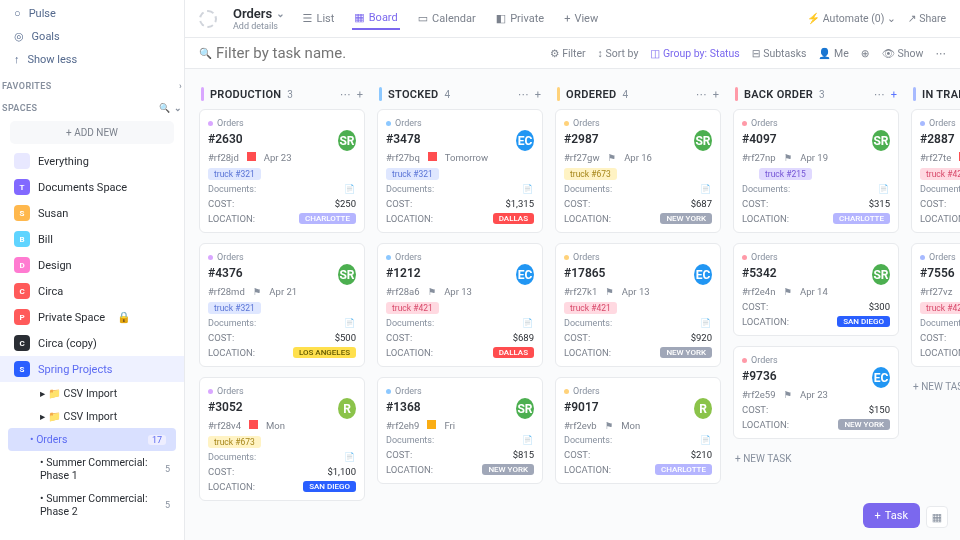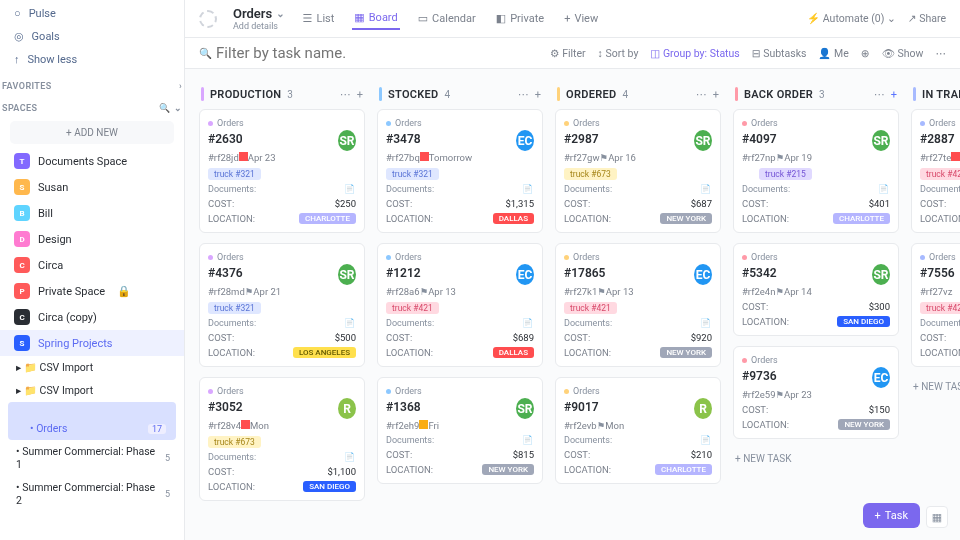--- a/index.html
+++ b/index.html
@@ -13,22 +13,22 @@
 .sb-header-icons{margin-left:auto;display:flex;gap:8px;align-items:center;color:#87909e}
 .notif{position:relative}
 .notif-badge{position:absolute;top:-4px;right:-4px;background:#ff4d6d;color:#fff;border-radius:6px;font-size:7px;padding:0 3px;font-weight:bold}
 .sb-items{padding:2px 0}
 .sb-item{display:flex;align-items:center;padding:5px 14px;gap:8px;color:#54698d;cursor:pointer;font-size:11px}
 .sb-section{padding:8px 2px 4px;color:#87909e;font-size:9px;font-weight:600;letter-spacing:0.4px;display:flex;align-items:center;justify-content:space-between}
 .add-new{margin:4px 10px;padding:6px;background:#f7f8fa;border-radius:5px;text-align:center;color:#7c828d;font-size:10px;cursor:pointer}
 .space-row{display:flex;align-items:center;padding:5px 14px;gap:8px;cursor:pointer;font-size:11px}
 .space-sq{width:16px;height:16px;border-radius:4px;display:flex;align-items:center;justify-content:center;color:#fff;font-size:8px;font-weight:bold;flex-shrink:0}
 .space-row.active{background:#eef1ff;color:#5c6bf2;border-radius:0}
-.nested{padding-left:16px;font-size:10.5px}
-.nested.hl{background:#d9e0ff;color:#5c6bf2;border-radius:4px;margin:0 8px;padding:20px 10px 5px 22px}
+.nested{padding-left:40px;font-size:10.5px}
+.nested.hl{background:#d9e0ff;color:#5c6bf2;border-radius:4px;margin:0 8px;padding:5px 10px 5px 22px}
 .badge-num{margin-left:auto;background:#eef;color:#5c6bf2;border-radius:3px;padding:0 4px;font-size:9px}
 .mini-num{margin-left:auto;color:#87909e;font-size:9px}
 .avatar{width:18px;height:21px;border-radius:50%;display:inline-flex;align-items:center;justify-content:center;color:#fff;font-size:12px;font-weight:bold}
 .main{flex:1;display:flex;flex-direction:column;overflow:hidden}
 .topbar{display:flex;align-items:center;padding:6px 14px;gap:16px;border-bottom:1px solid #e8eaed}
 .dot-icon{width:18px;height:18px;border:2px dashed #d0d4db;border-radius:50%}
 .title-block{display:flex;flex-direction:column}
 .title-main{font-size:13px;font-weight:600;display:flex;align-items:center;gap:4px}
 .title-sub{font-size:9px;color:#87909e}
 .view-tab{display:flex;align-items:center;gap:4px;color:#7c828d;font-size:11px;cursor:pointer;padding:4px 2px}
@@ -45,21 +45,21 @@
 .col-header{display:flex;align-items:center;padding:6px 2px 8px;gap:6px}
 .col-bar{width:3px;height:14px;border-radius:2px}
 .col-title{font-size:11px;font-weight:600;letter-spacing:0.3px}
 .col-count{color:#87909e;font-size:10px}
 .col-acts{margin-left:auto;display:flex;gap:6px;color:#87909e}
 .card{background:#fff;border:1px solid #e8eaed;border-radius:6px;padding:8px;margin-bottom:10px;position:relative}
 .card-top{display:flex;align-items:center;gap:4px;color:#87909e;font-size:9px;margin-bottom:4px}
 .card-dot{width:5px;height:5px;border-radius:50%}
 .card-title{font-weight:600;font-size:12px;margin-bottom:6px}
 .card-ava{position:absolute;top:20px;right:8px}
-.card-row{display:flex;align-items:center;gap:0;font-size:9.5px;color:#7c828d;margin-bottom:4px}
+.card-row{display:flex;align-items:center;gap:8px;font-size:9.5px;color:#7c828d;margin-bottom:4px}
 .flag{width:9px;height:9px;display:inline-block}
 .flag.red{background:#ff4d4f}
 .flag.yellow{background:#faad14}
 .tag{padding:1px 6px;border-radius:3px;font-size:8.5px;display:inline-block}
 .card-label{font-size:9px;color:#87909e;margin-bottom:3px;margin-top:4px;display:flex;justify-content:space-between}
 .card-kv{display:flex;justify-content:space-between;font-size:9.5px;margin-top:4px}
 .card-kv .k{color:#7c828d}
 .loc-tag{padding:1px 6px;border-radius:3px;font-size:8px;color:#fff;font-weight:500}
 .new-task{color:#87909e;font-size:10px;padding:4px 2px;cursor:pointer}
 .fab{position:fixed;bottom:12px;right:40px;background:#7b68ee;color:#fff;border-radius:6px;padding:6px 12px;font-size:11px;display:flex;align-items:center;gap:4px;cursor:pointer}
@@ -78,20 +78,24 @@
       <span>FAVORITES</span>
       <span>›</span>
     </div>
   <div class="sb-section">
       <span>SPACES</span>
       <span>🔍 ⌄</span>
     </div>
   <div class="add-new">+ ADD NEW</div>
   <div id="spaces-list">
       <div class="space-row">
+        <span class="space-sq" style="background:#e8e8ff"></span>
+        <span>Everything</span>
+      </div>
+      <div class="space-row">
         <span class="space-sq" style="background:#8269ff">T</span>
         <span>Documents Space</span>
       </div>
       <div class="space-row">
         <span class="space-sq" style="background:#ffb84d">S</span>
         <span>Susan</span>
       </div>
       <div class="space-row">
         <span class="space-sq" style="background:#5fd4ff">B</span>
         <span>Bill</span>
@@ -424,21 +428,21 @@
             <span style="color:#87909e">⚑</span> 
             <span>Apr 19</span>
           </div>
       <div style="margin:4px 17px"><span class="tag" style="background:#e0d9ff;color:#7555d6">truck #215</span></div>
       <div class="card-label">
             <span>Documents:</span>
             <span style="color:#c0c4ce">📄</span>
           </div>
       <div class="card-kv">
             <span class="k">COST:</span>
-            <span>$401</span>
+            <span>$315</span>
           </div>
       <div class="card-kv">
             <span class="k">LOCATION:</span>
             <span class="loc-tag" style="background:#b5b5ff;color:#fff">CHARLOTTE</span>
           </div>
     </div>
         <div class="card">
       <div class="card-top"><span class="card-dot" style="background:#ff9aa8"></span>Orders</div>
       <div class="card-title">#5342</div>
       <span class="card-ava avatar" style="background:#4caf50">SR</span>

